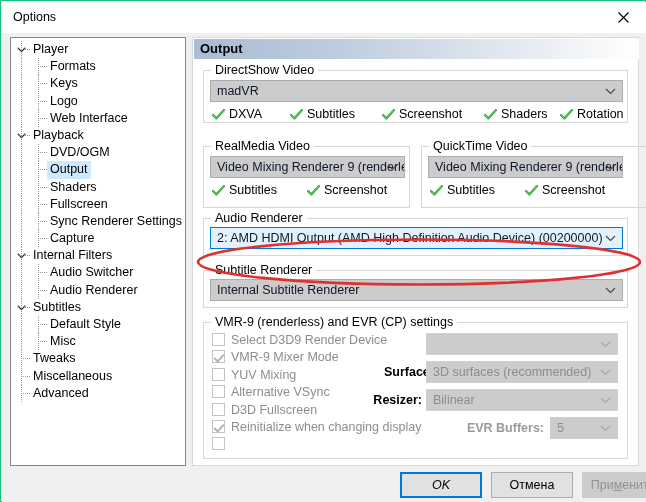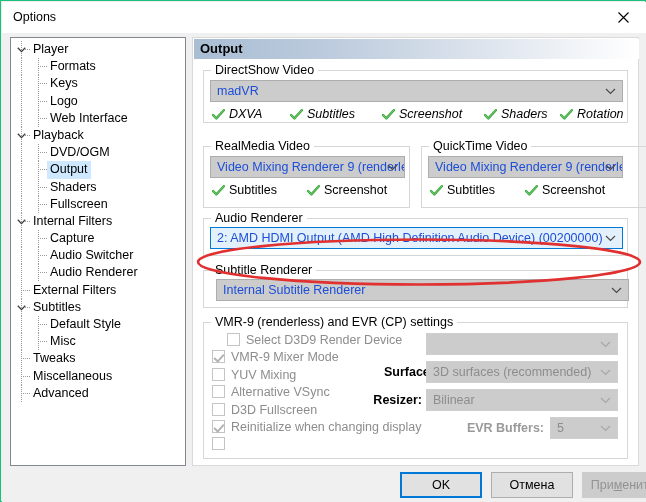--- a/index.html
+++ b/index.html
@@ -92,21 +92,21 @@
     background:#ffffff;padding:0 4px;
     font-size:12.5px;color:#000;white-space:nowrap;
   }
 
   
   .combo{
     position:absolute;box-sizing:border-box;
     background:#cccccc;
     border:1px solid #adadad;
     height:22px;line-height:20px;
-    font-size:12.5px;color:#1d4ed8;
+    font-size:12.5px;color:#0f172a;
     padding-left:6px;padding-right:22px;
     white-space:nowrap;overflow:hidden;
     cursor:default;
   }
   .combo .arrow{
     position:absolute;right:6px;top:0;height:100%;
     display:flex;align-items:center;
   }
   .combo.focused{
     background:#e3f1fc;
@@ -234,48 +234,49 @@
             <div class="tlabel" style="left: 36px;">Shaders</div>
           </div>
           <div class="tnode">
             <div class="vline" style="left: 10px;"></div>
             <div class="vline" style="left: 27px;"></div>
             <div class="hline" style="left: 27px; width: 9px;"></div>
             <div class="tlabel" style="left: 36px;">Fullscreen</div>
           </div>
           <div class="tnode">
             <div class="vline" style="left: 10px;"></div>
+            <div class="vline" style="left: 27px;"></div>
+            <div class="hline" style="left: 27px; width: 9px;"></div>
+            <div class="tlabel" style="left: 36px;">Sync Renderer Settings</div>
+          </div>
+          <div class="tnode">
+            <div class="vline" style="left: 10px;"></div>
+            <div class="vline" style="left: 27px;"></div>
+            <div class="hline" style="left: 27px; width: 9px;"></div>
+            <div class="tlabel" style="left: 36px;">Capture</div>
+          </div>
+          <div class="tnode">
+            <div class="vline" style="left: 10px;"></div>
             <div class="hline" style="left: 10px; width: 9px;"></div>
             <div class="chev" style="left: 4px;"><svg width="9" height="6" viewBox="0 0 9 6">
                 <path d="M0.8 0.8 L4.5 4.6 L8.2 0.8" stroke="#3b3b3b" stroke-width="1.3" fill="none"></path>
               </svg></div>
             <div class="tlabel" style="left: 19px;">Internal Filters</div>
           </div>
           <div class="tnode">
             <div class="vline" style="left: 10px;"></div>
             <div class="vline" style="left: 27px;"></div>
             <div class="hline" style="left: 27px; width: 9px;"></div>
-            <div class="tlabel" style="left: 36px;">Capture</div>
-          </div>
-          <div class="tnode">
-            <div class="vline" style="left: 10px;"></div>
-            <div class="vline" style="left: 27px;"></div>
-            <div class="hline" style="left: 27px; width: 9px;"></div>
             <div class="tlabel" style="left: 36px;">Audio Switcher</div>
           </div>
           <div class="tnode">
             <div class="vline" style="left: 10px;"></div>
             <div class="vline" style="left: 27px;"></div>
             <div class="hline" style="left: 27px; width: 9px;"></div>
             <div class="tlabel" style="left: 36px;">Audio Renderer</div>
-          </div>
-          <div class="tnode">
-            <div class="vline" style="left: 10px;"></div>
-            <div class="hline" style="left: 10px; width: 9px;"></div>
-            <div class="tlabel" style="left: 19px;">External Filters</div>
           </div>
           <div class="tnode">
             <div class="vline" style="left: 10px;"></div>
             <div class="hline" style="left: 10px; width: 9px;"></div>
             <div class="chev" style="left: 4px;"><svg width="9" height="6" viewBox="0 0 9 6">
                 <path d="M0.8 0.8 L4.5 4.6 L8.2 0.8" stroke="#3b3b3b" stroke-width="1.3" fill="none"></path>
               </svg></div>
             <div class="tlabel" style="left: 19px;">Subtitles</div>
           </div>
           <div class="tnode">
@@ -317,21 +318,21 @@
       <div class="gbox" style="left:10px;top:32px;width:425px;height:53px;">
         <div class="glegend">DirectShow Video</div>
         <div class="combo" style="left:6px;top:9px;width:413px;">
           <span>madVR</span>
           <span class="arrow">
             <svg width="11" height="7" viewBox="0 0 11 7">
                 <path d="M1 1 L5.5 5.5 L10 1" stroke="#4a4a4a" stroke-width="1.2" fill="none"></path>
               </svg>
           </span>
         </div>
-        <div id="ds-features" style="position:absolute;left:8px;top:36px;width:410px;height:18px;font-style:italic;">
+        <div id="ds-features" style="position:absolute;left:8px;top:36px;width:410px;height:18px;">
             <div class="checkline" style="left: 0px; top: 0px;"><span class="ctick"><svg width="13" height="11" viewBox="0 0 13 11">
                   <path d="M1 6 L4.4 9.4 L11.8 1.2" stroke="#3aa83a" stroke-width="2.4" fill="none" stroke-linecap="round" stroke-linejoin="round"></path>
                   <path d="M1 6 L4.4 9.4 L11.8 1.2" stroke="#72c972" stroke-width="1.0" fill="none" stroke-linecap="round" stroke-linejoin="round"></path>
                 </svg></span><span>DXVA</span></div>
             <div class="checkline" style="left: 78px; top: 0px;"><span class="ctick"><svg width="13" height="11" viewBox="0 0 13 11">
                   <path d="M1 6 L4.4 9.4 L11.8 1.2" stroke="#3aa83a" stroke-width="2.4" fill="none" stroke-linecap="round" stroke-linejoin="round"></path>
                   <path d="M1 6 L4.4 9.4 L11.8 1.2" stroke="#72c972" stroke-width="1.0" fill="none" stroke-linecap="round" stroke-linejoin="round"></path>
                 </svg></span><span>Subtitles</span></div>
             <div class="checkline" style="left: 170px; top: 0px;"><span class="ctick"><svg width="13" height="11" viewBox="0 0 13 11">
                   <path d="M1 6 L4.4 9.4 L11.8 1.2" stroke="#3aa83a" stroke-width="2.4" fill="none" stroke-linecap="round" stroke-linejoin="round"></path>
@@ -399,35 +400,35 @@
           <span class="arrow">
             <svg width="11" height="7" viewBox="0 0 11 7">
                 <path d="M1 1 L5.5 5.5 L10 1" stroke="#4a4a4a" stroke-width="1.2" fill="none"></path>
               </svg>
           </span>
         </div>
       </div>
 
       <div class="gbox" style="left:10px;top:232px;width:425px;height:38px;">
         <div class="glegend">Subtitle Renderer</div>
-        <div class="combo" style="left:6px;top:8px;width:413px;margin-left:6px;">
+        <div class="combo" style="left:6px;top:8px;width:413px;">
           <span>Internal Subtitle Renderer</span>
           <span class="arrow">
             <svg width="11" height="7" viewBox="0 0 11 7">
                 <path d="M1 1 L5.5 5.5 L10 1" stroke="#4a4a4a" stroke-width="1.2" fill="none"></path>
               </svg>
           </span>
         </div>
       </div>
 
       <div class="gbox" style="left:10px;top:284px;width:425px;height:137px;">
         <div class="glegend">VMR-9 (renderless) and EVR (CP) settings</div>
 
         <div id="vmr9-checks" style="position:absolute;left:8px;top:10px;width:215px;height:125px;">
-            <div class="cbrow" style="left: 15px; top: 0px;"><span class="cbbox"></span><span>Select D3D9 Render Device</span></div>
+            <div class="cbrow" style="left: 0px; top: 0px;"><span class="cbbox"></span><span>Select D3D9 Render Device</span></div>
             <div class="cbrow" style="left: 0px; top: 17.4px;"><span class="cbbox checked"></span><span>VMR-9 Mixer Mode</span></div>
             <div class="cbrow" style="left: 0px; top: 34.8px;"><span class="cbbox"></span><span>YUV Mixing</span></div>
             <div class="cbrow" style="left: 0px; top: 52.2px;"><span class="cbbox"></span><span>Alternative VSync</span></div>
             <div class="cbrow" style="left: 0px; top: 69.6px;"><span class="cbbox"></span><span>D3D Fullscreen</span></div>
             <div class="cbrow" style="left: 0px; top: 87px;"><span class="cbbox checked"></span><span>Reinitialize when changing display</span></div>
             <div class="cbrow" style="left: 0px; top: 104.4px;"><span class="cbbox"></span></div>
           </div>
 
         <div class="combo disabled" style="left:222px;top:10px;width:192px;">
           <span></span>
@@ -463,21 +464,21 @@
           <span>5</span>
           <span class="arrow">
             <svg width="11" height="7" viewBox="0 0 11 7">
                 <path d="M1 1 L5.5 5.5 L10 1" stroke="#a6a6a6" stroke-width="1.2" fill="none"></path>
               </svg>
           </span>
         </div>
       </div>
     </div>
 
-    <div class="btn default" style="left:398px;top:439px;width:82px;">
+    <div class="btn default" style="left:398px;top:439px;width:82px;font-style:italic;">
       <span>OK</span>
     </div>
     <div class="btn" style="left:489px;top:439px;width:82px;">
       <span>Отмена</span>
     </div>
     <div class="btn disabled" style="left:580px;top:439px;width:82px;">
       <span id="apply-label">При<u>м</u>енить</span>
     </div>
 
     <svg id="annot" viewBox="0 0 446 50">

